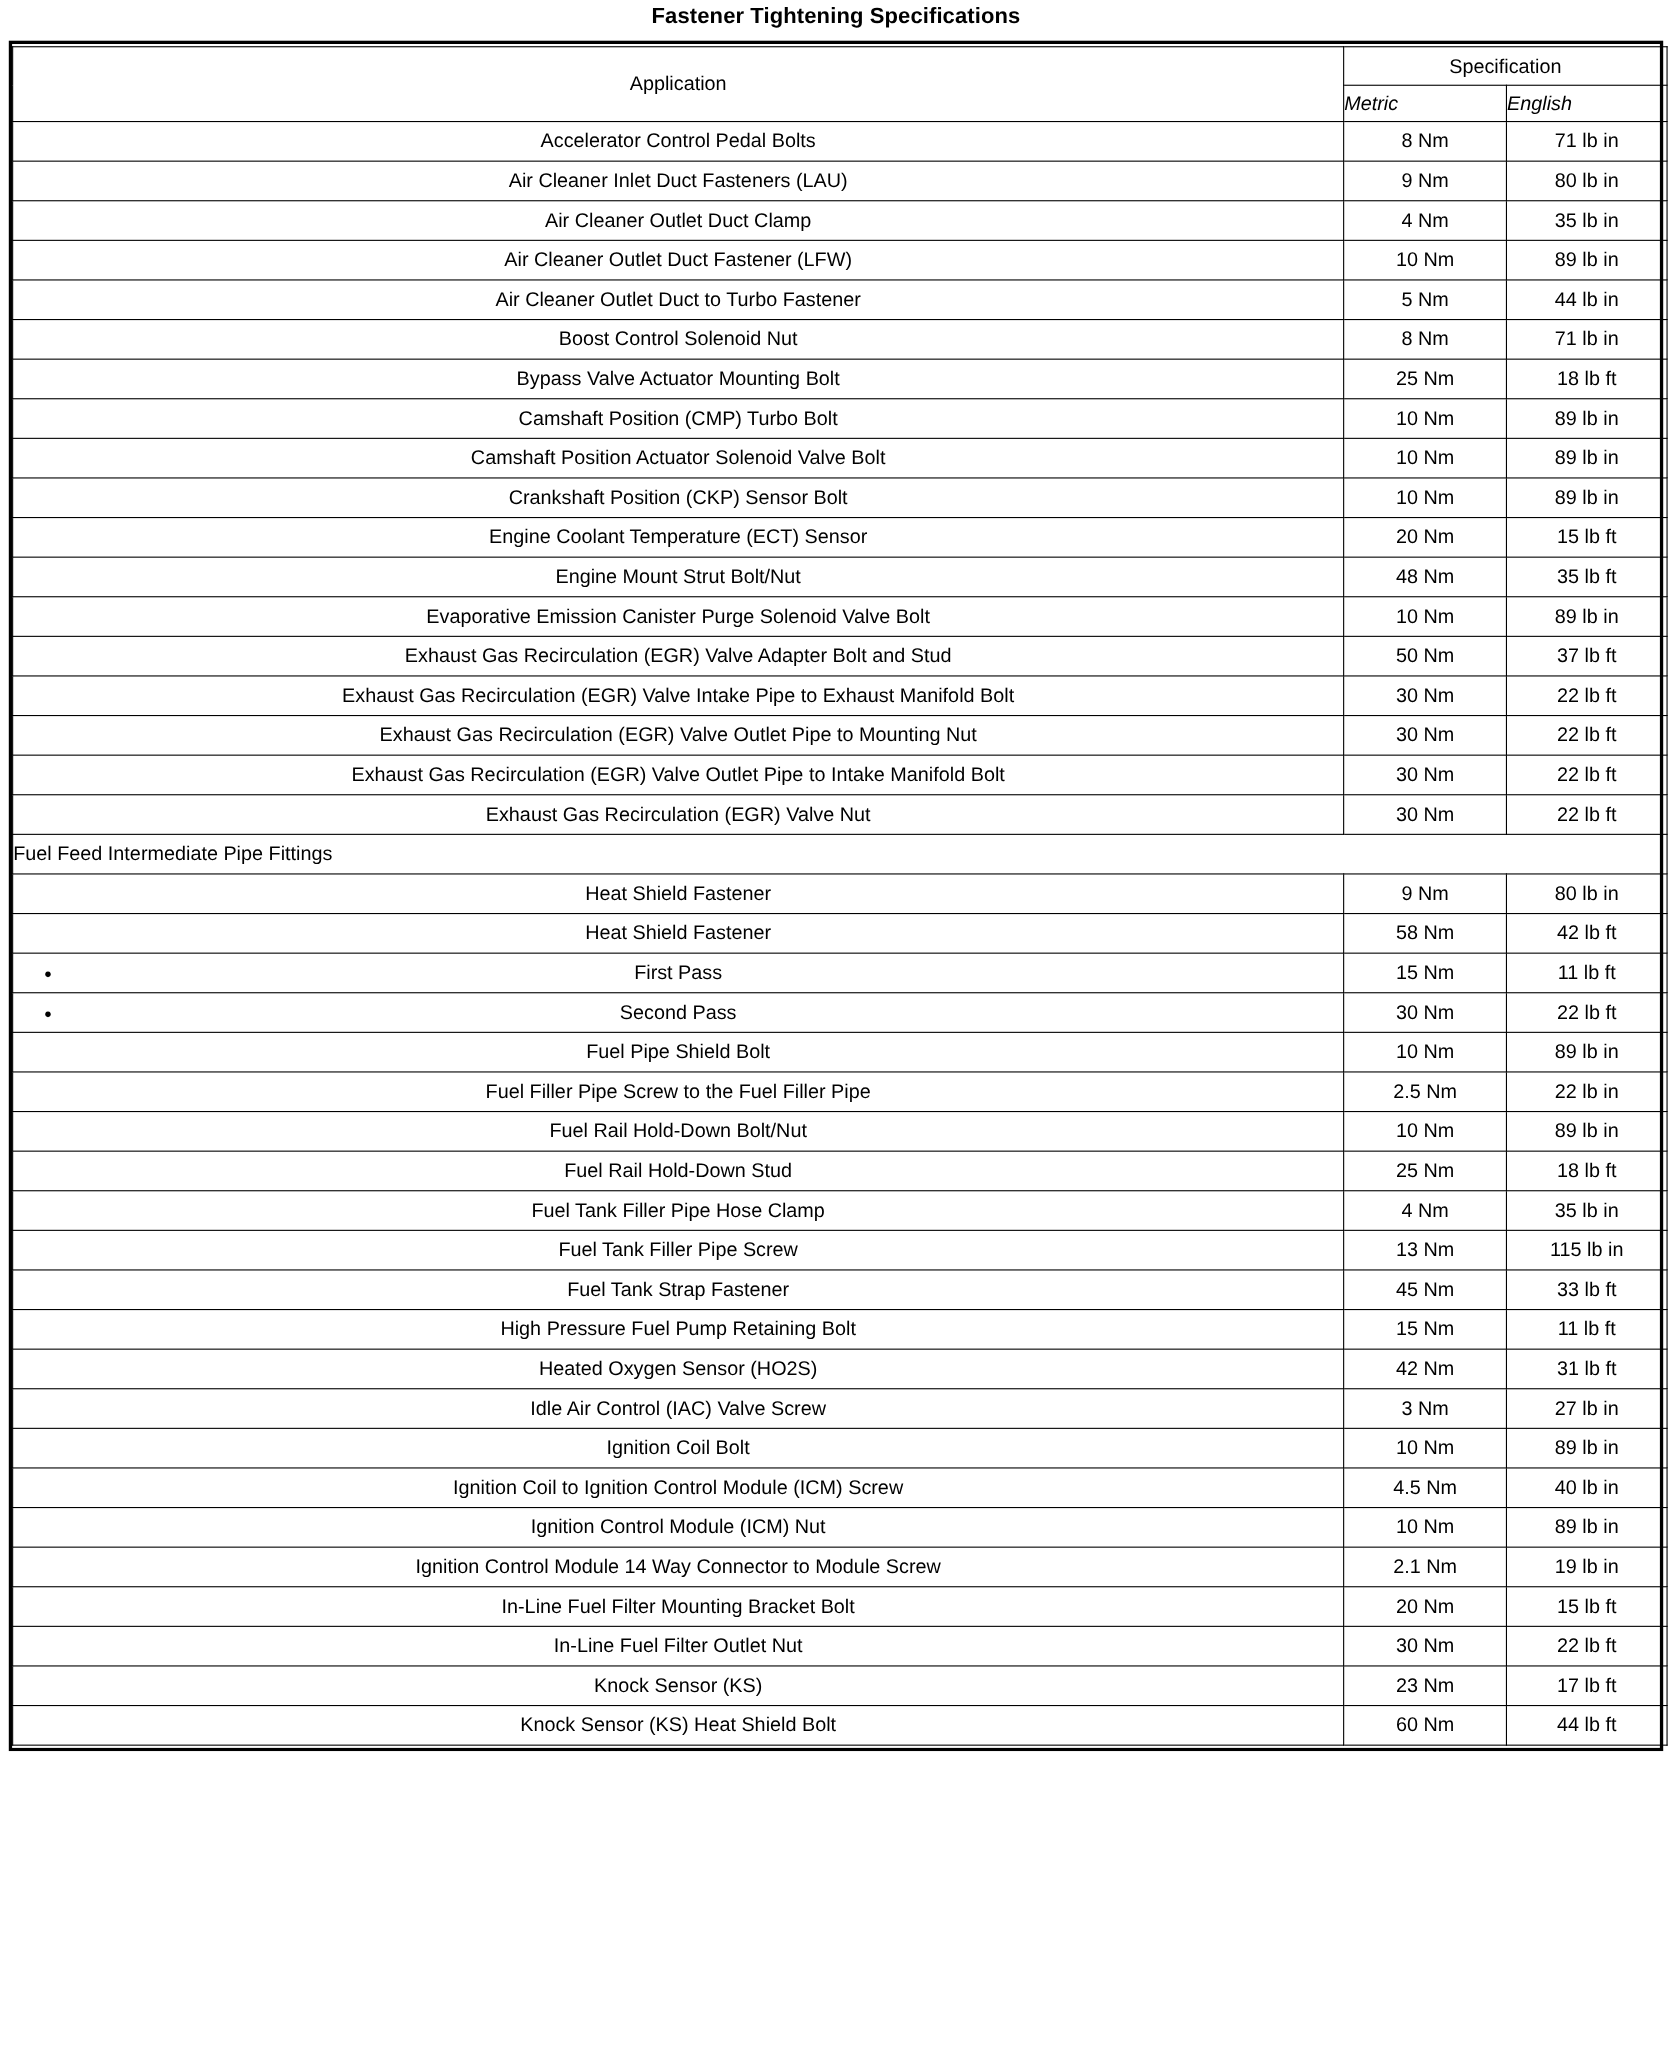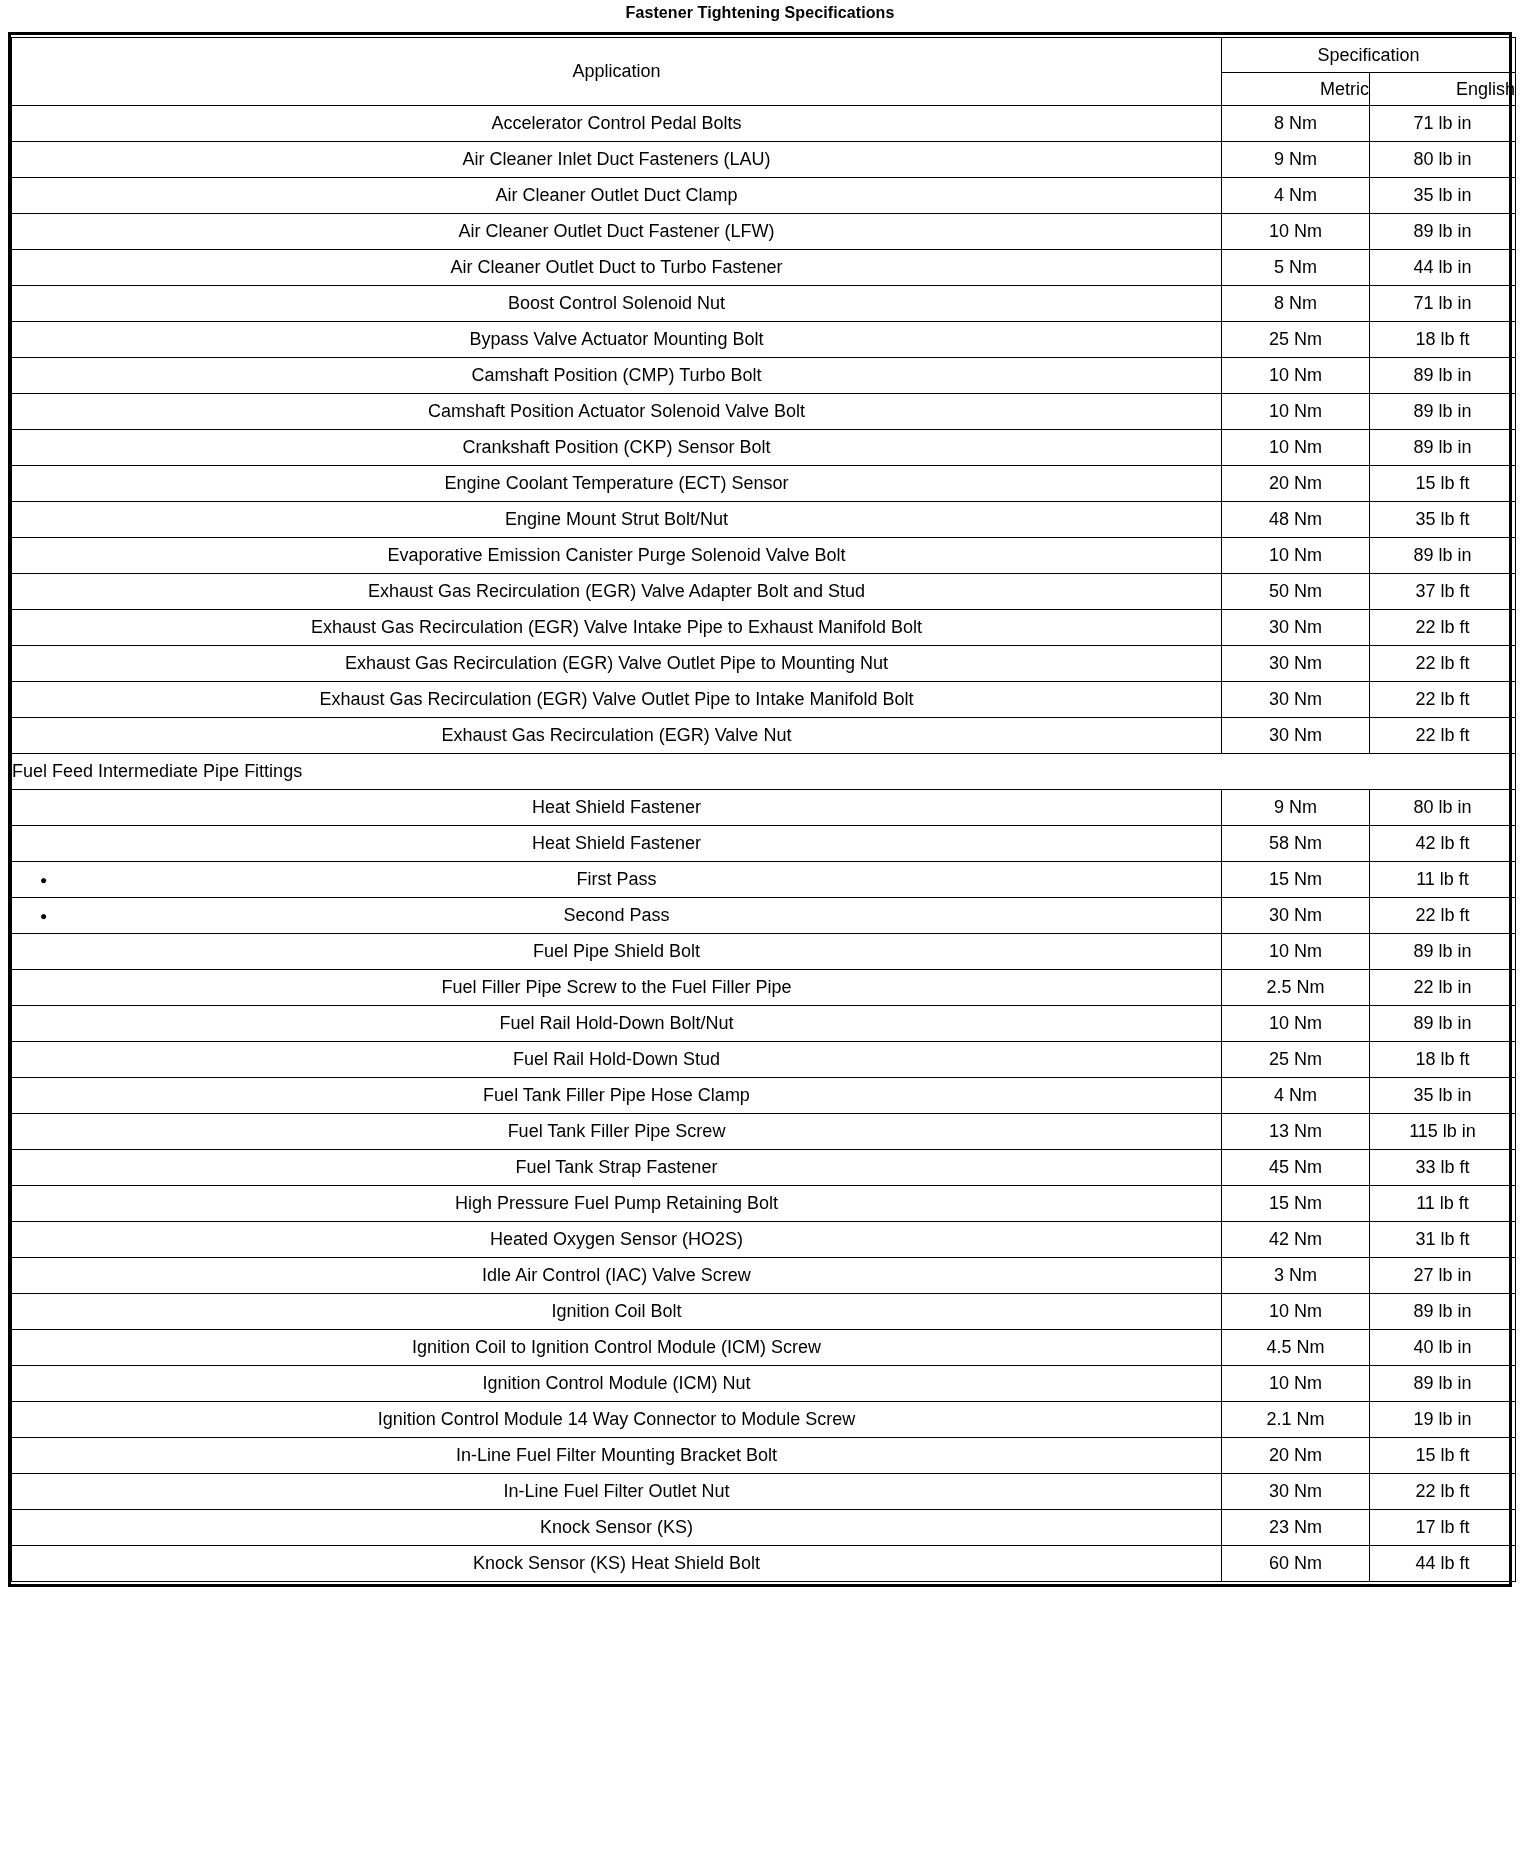--- a/index.html
+++ b/index.html
@@ -12,21 +12,21 @@
     font-family: "Liberation Sans", sans-serif;
     color: #000000;
   }
   .page {
     width: 1520px;
     box-sizing: border-box;
     padding: 0 8px;
   }
   .doc-title {
     text-align: center;
-    font-size: 16px;
+    font-size: 20px;
     font-weight: bold;
     padding: 4px 0 10px 0;
     letter-spacing: 0.1px;
   }
   table.spec-table {
     border-collapse: collapse;
     width: 1504px;
     table-layout: fixed;
     margin: 2px auto;
   }
@@ -51,24 +51,25 @@
     font-size: 19px;
     height: 34px;
   }
   th.hdr-app {
     text-align: center;
     font-weight: bold;
     font-size: 19px;
     height: 66px;
   }
   th.hdr-sub {
-    text-align: right;
+    text-align: left;
     font-weight: bold;
     font-size: 18px;
     height: 32px;
+    font-style: italic;
   }
   td.app-cell {
     text-align: center;
     padding: 0 0 0 10px;
     height: 35px;
     white-space: nowrap;
     overflow: hidden;
   }
   td.val-cell {
     text-align: center;

